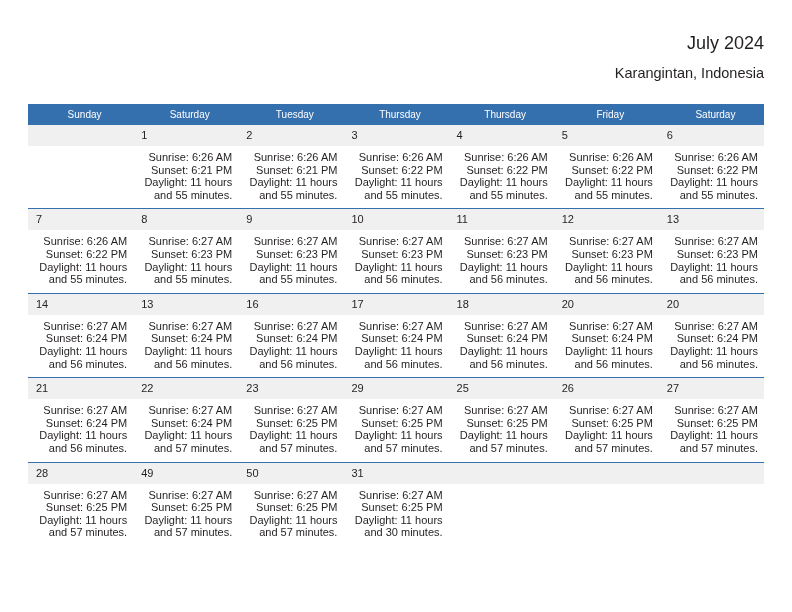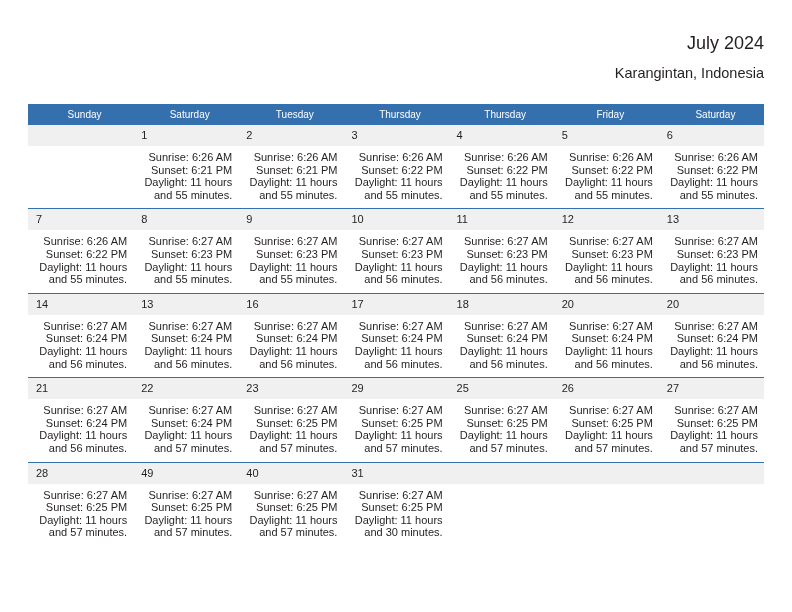--- a/index.html
+++ b/index.html
@@ -440,21 +440,21 @@
           <td>
             <div class="daynum">49</div>
             <div class="cellinfo">
               <div>Sunrise: 6:27 AM</div>
               <div>Sunset: 6:25 PM</div>
               <div>Daylight: 11 hours</div>
               <div>and 57 minutes.</div>
             </div>
           </td>
           <td>
-            <div class="daynum">40</div>
+            <div class="daynum">50</div>
             <div class="cellinfo">
               <div>Sunrise: 6:27 AM</div>
               <div>Sunset: 6:25 PM</div>
               <div>Daylight: 11 hours</div>
               <div>and 57 minutes.</div>
             </div>
           </td>
           <td>
             <div class="daynum">31</div>
             <div class="cellinfo">

